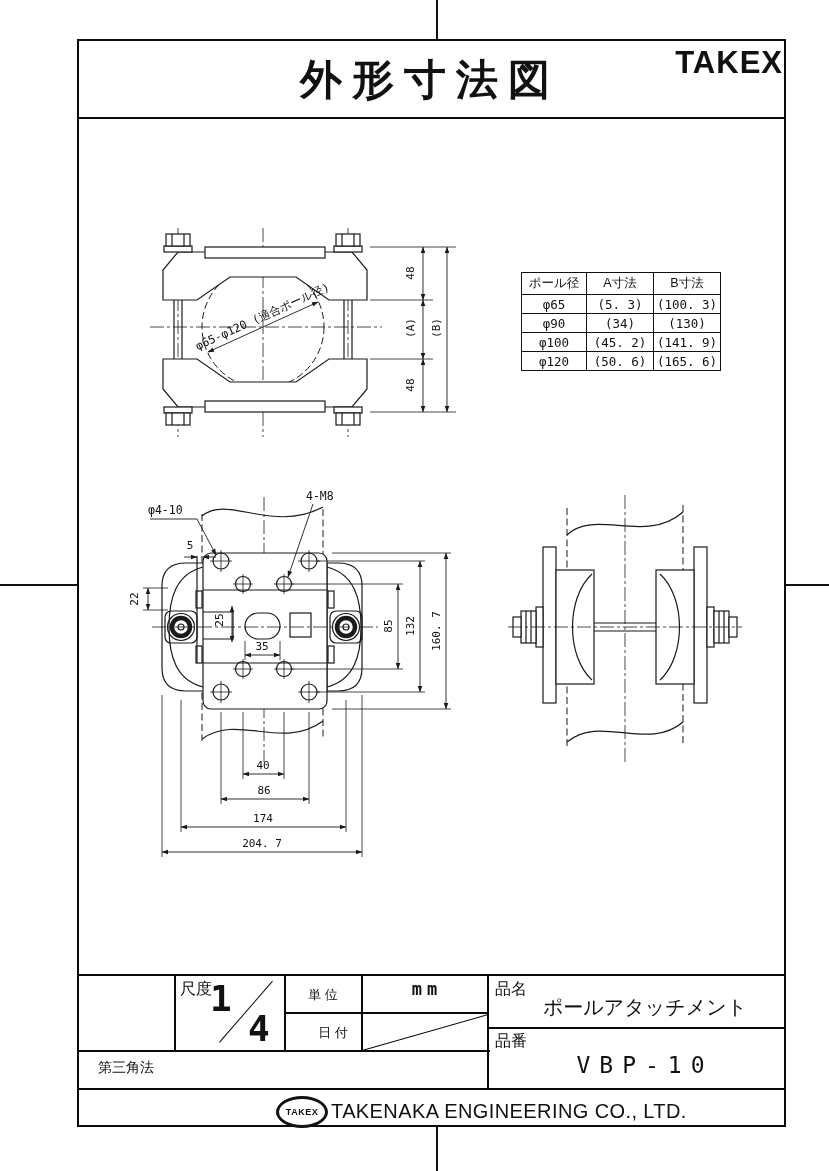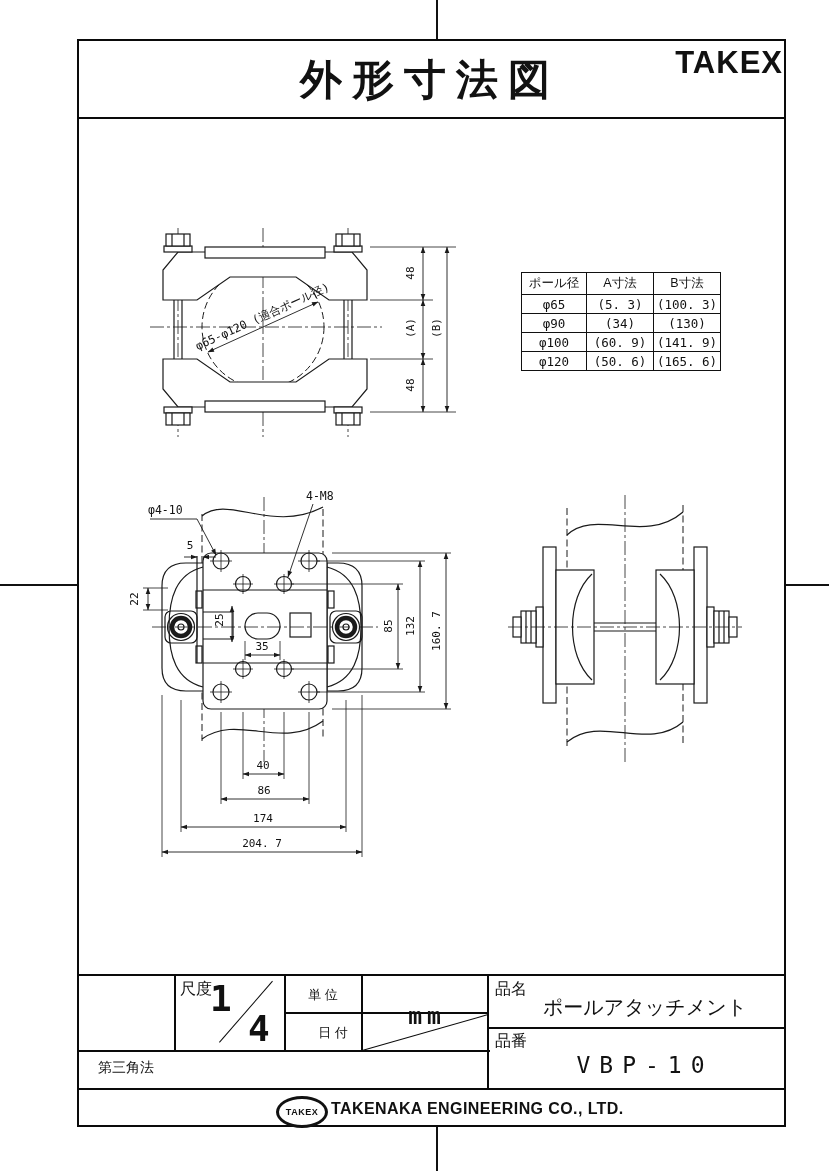--- a/index.html
+++ b/index.html
@@ -24,21 +24,21 @@
   #spec th{width:64px;height:21px;font-size:12.5px;font-family:"Liberation Sans",sans-serif;margin-left:21px;}
   #spec th+th{width:66px;}
   #spec td{height:18px;font-size:12.5px;font-family:"DejaVu Sans Mono",monospace;}
   
   .tb-label{position:absolute;font-size:16px;}
   .tb-big{position:absolute;font-family:"DejaVu Sans Mono",monospace;}
   
   #footer-logo{position:absolute;left:276px;top:1096px;width:46px;height:26px;border:3px solid #111;
                border-radius:50%;display:flex;align-items:center;justify-content:center;
                font-size:9px;font-weight:800;letter-spacing:.5px;background:#fff;}
-  #footer-company{position:absolute;left:331px;top:1100px;font-size:16px;font-weight:700;
+  #footer-company{position:absolute;left:331px;top:1100px;font-size:20px;font-weight:400;
                   letter-spacing:.4px;}
   
   svg{position:absolute;left:78px;top:118px;}
   .ln{stroke:#1a1a1a;stroke-width:1.2;fill:none;}
   .lnf{stroke:#1a1a1a;stroke-width:1.2;fill:#fff;}
   .hid{stroke:#1a1a1a;stroke-width:1;fill:none;stroke-dasharray:7 3.5;}
   .cl{stroke:#1a1a1a;stroke-width:0.8;fill:none;stroke-dasharray:14 3 3 3;}
   .dim{stroke:#1a1a1a;stroke-width:0.9;fill:none;}
   .ext{stroke:#1a1a1a;stroke-width:0.8;fill:none;}
   .dt{font:11px "DejaVu Sans Mono",monospace;fill:#111;}
@@ -285,21 +285,21 @@
       <td>(5. 3)</td>
       <td>(100. 3)</td>
     </tr>
     <tr>
       <td>φ90</td>
       <td>(34)</td>
       <td>(130)</td>
     </tr>
     <tr>
       <td>φ100</td>
-      <td>(60. 9)</td>
+      <td>(45. 2)</td>
       <td>(141. 9)</td>
     </tr>
     <tr>
       <td>φ120</td>
       <td>(50. 6)</td>
       <td>(165. 6)</td>
     </tr>
   </tbody>
     </table>
 
@@ -313,21 +313,21 @@
   <div class="vl" style="left:361px;top:974px;height:78px;"></div>
   <div class="vl" style="left:487px;top:974px;height:116px;"></div>
   <div class="diag" style="left:362px;top:1050px;width:131px;transform:rotate(-15.9deg);"></div>
   <div class="diag" style="left:219px;top:1042px;width:81px;transform:rotate(-49deg);"></div>
 
   <div class="abs" style="left:78px;top:1059px;width:96px;text-align:center;font-size:14px;">第三角法</div>
   <div class="tb-label" style="left:180px;top:979px;">尺度</div>
   <div class="tb-big" style="left:210px;top:978px;font-size:36px;font-weight:600;">1</div>
   <div class="tb-big" style="left:248px;top:1008px;font-size:36px;font-weight:600;">4</div>
   <div class="abs" style="left:285px;top:986px;width:76px;text-align:center;font-size:13px;">単 位</div>
-  <div class="abs" style="left:362px;top:979px;width:130px;text-align:center;font-size:23px;font-weight:700;letter-spacing:5px;font-family:'DejaVu Sans Mono',monospace;margin-top:24px;">mm</div>
+  <div class="abs" style="left:362px;top:979px;width:130px;text-align:center;font-size:17px;font-weight:700;letter-spacing:5px;font-family:'DejaVu Sans Mono',monospace;">mm</div>
   <div class="abs" style="left:285px;top:1024px;width:96px;text-align:center;font-size:13px;">日 付</div>
   <div class="tb-label" style="left:495px;top:979px;">品名</div>
   <div class="abs" style="left:510px;top:994px;width:270px;text-align:center;font-size:20px;">ポールアタッチメント</div>
   <div class="tb-label" style="left:495px;top:1031px;">品番</div>
   <div class="abs" style="left:510px;top:1052px;width:270px;text-align:center;font-size:23px;letter-spacing:9px;font-family:'DejaVu Sans Mono',monospace;">VBP-10</div>
 
   <div id="footer-logo">
     <span>TAKEX</span>
   </div>
   <div id="footer-company">TAKENAKA ENGINEERING CO., LTD.</div>

